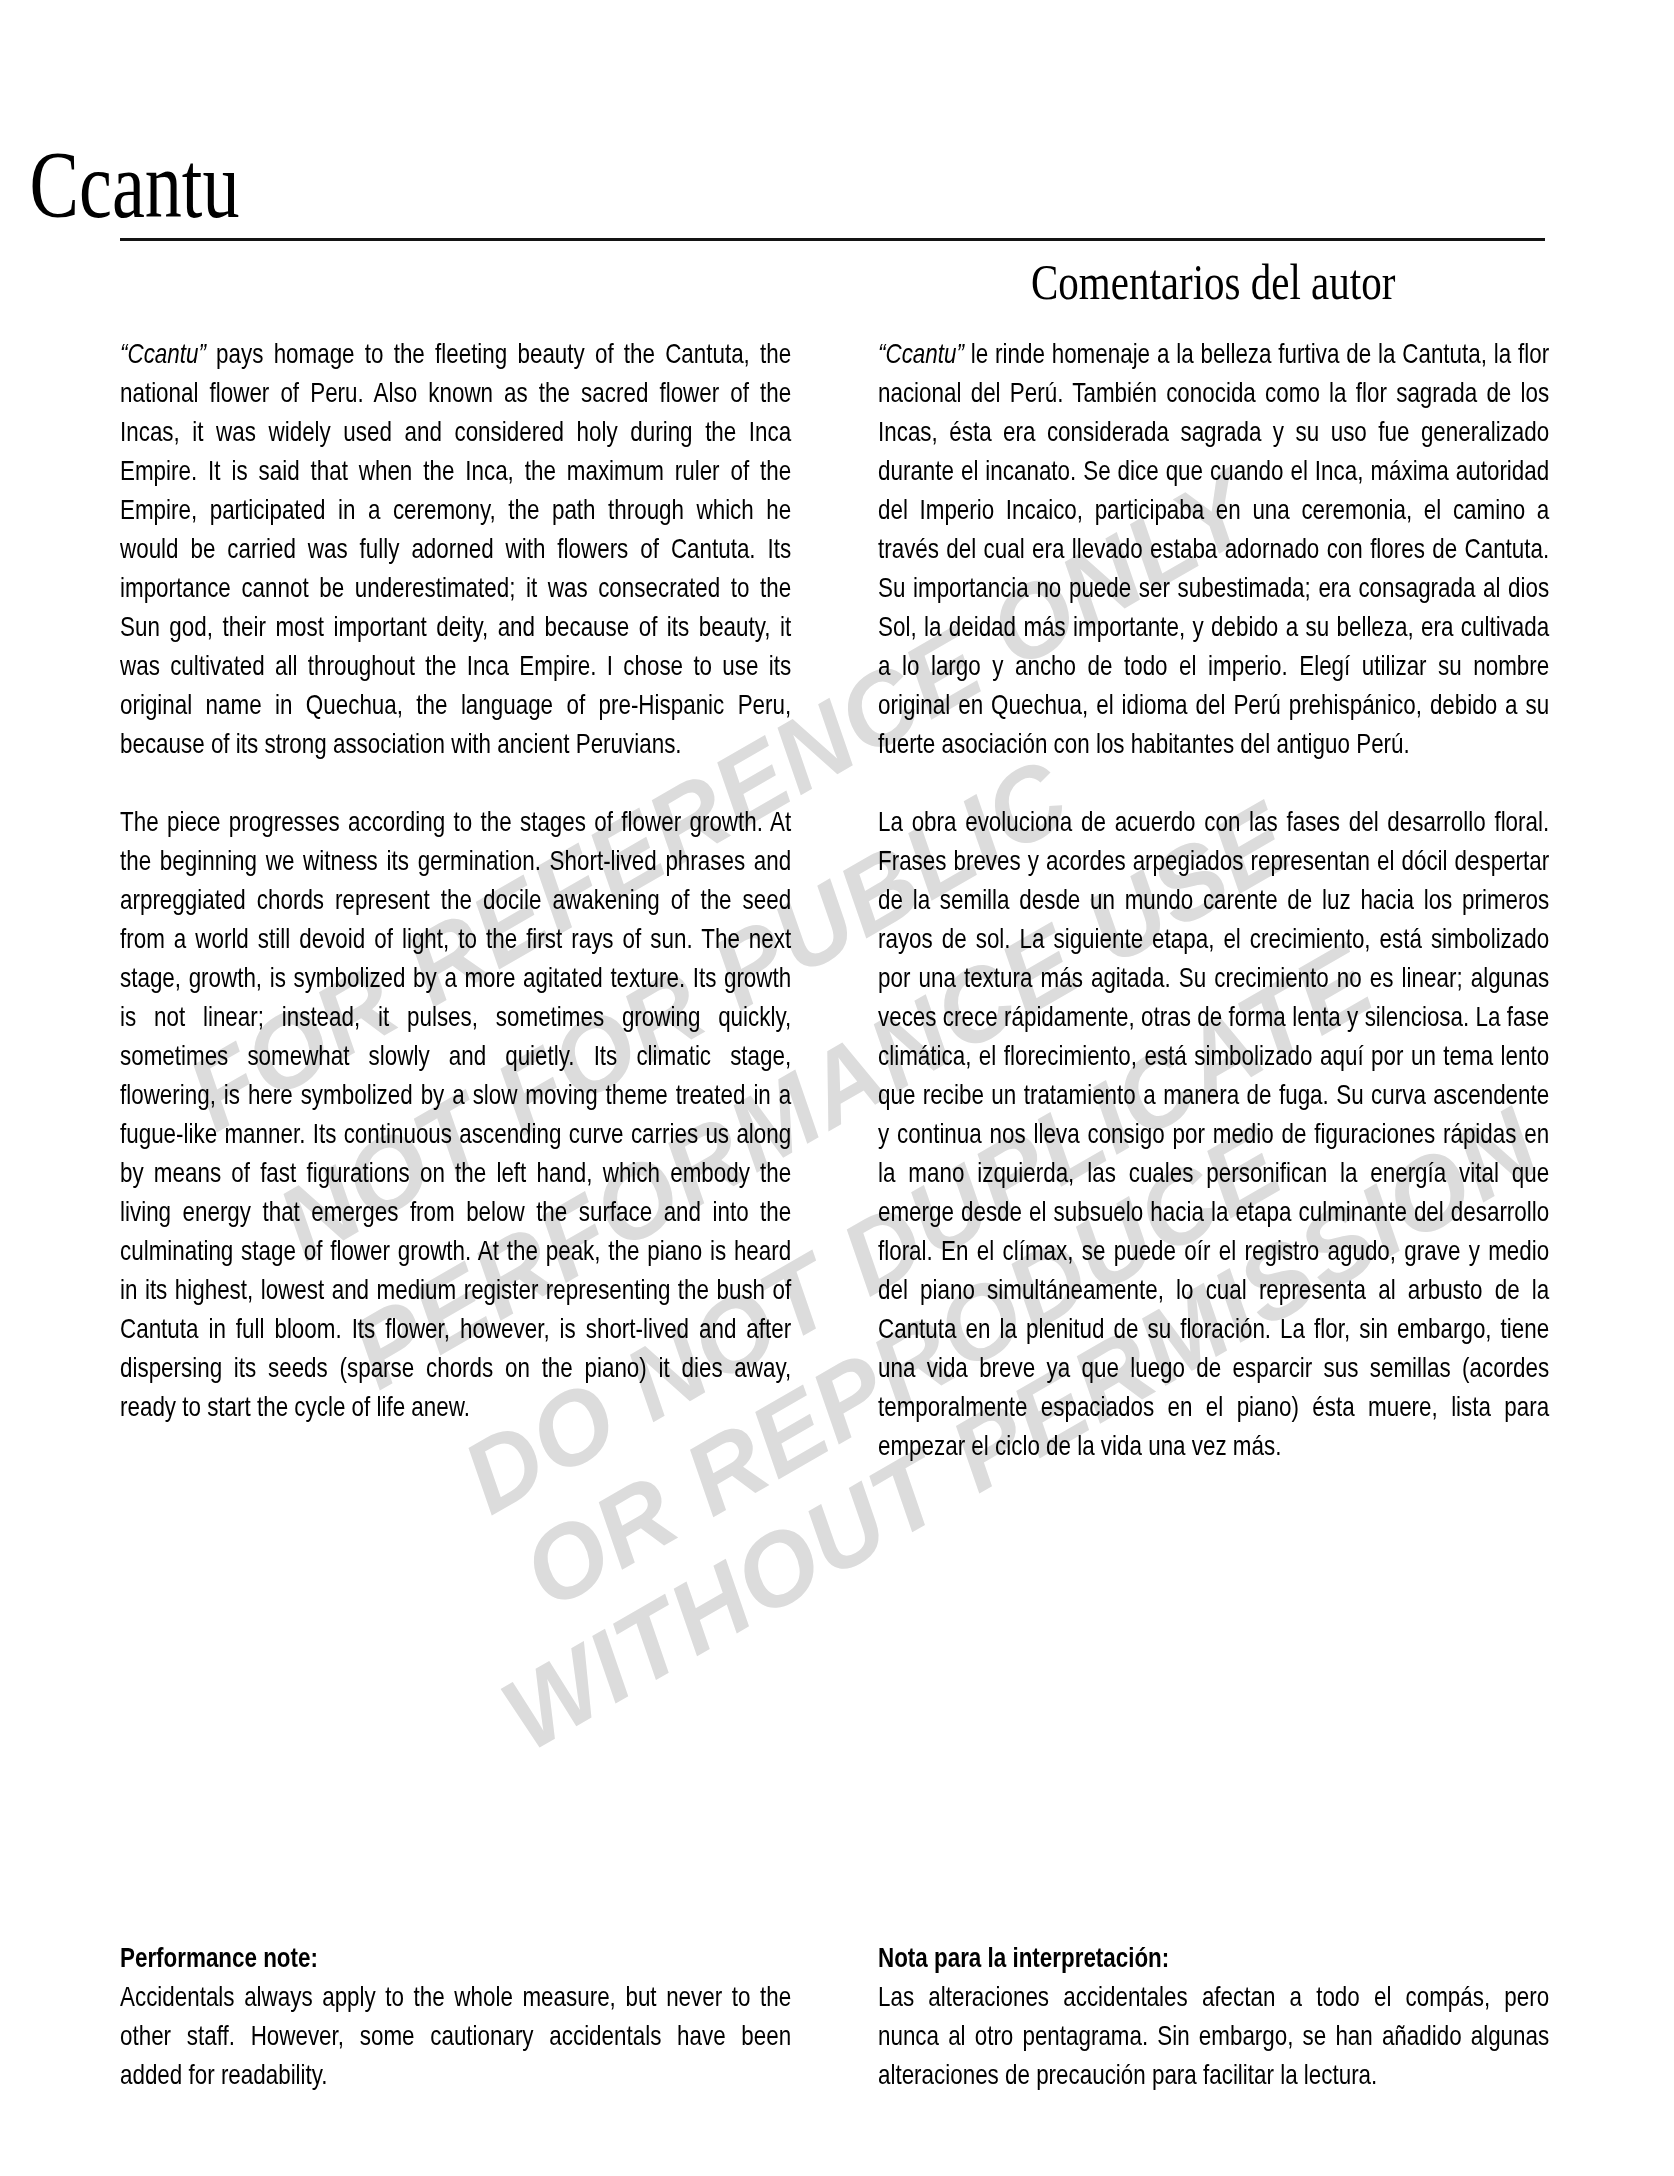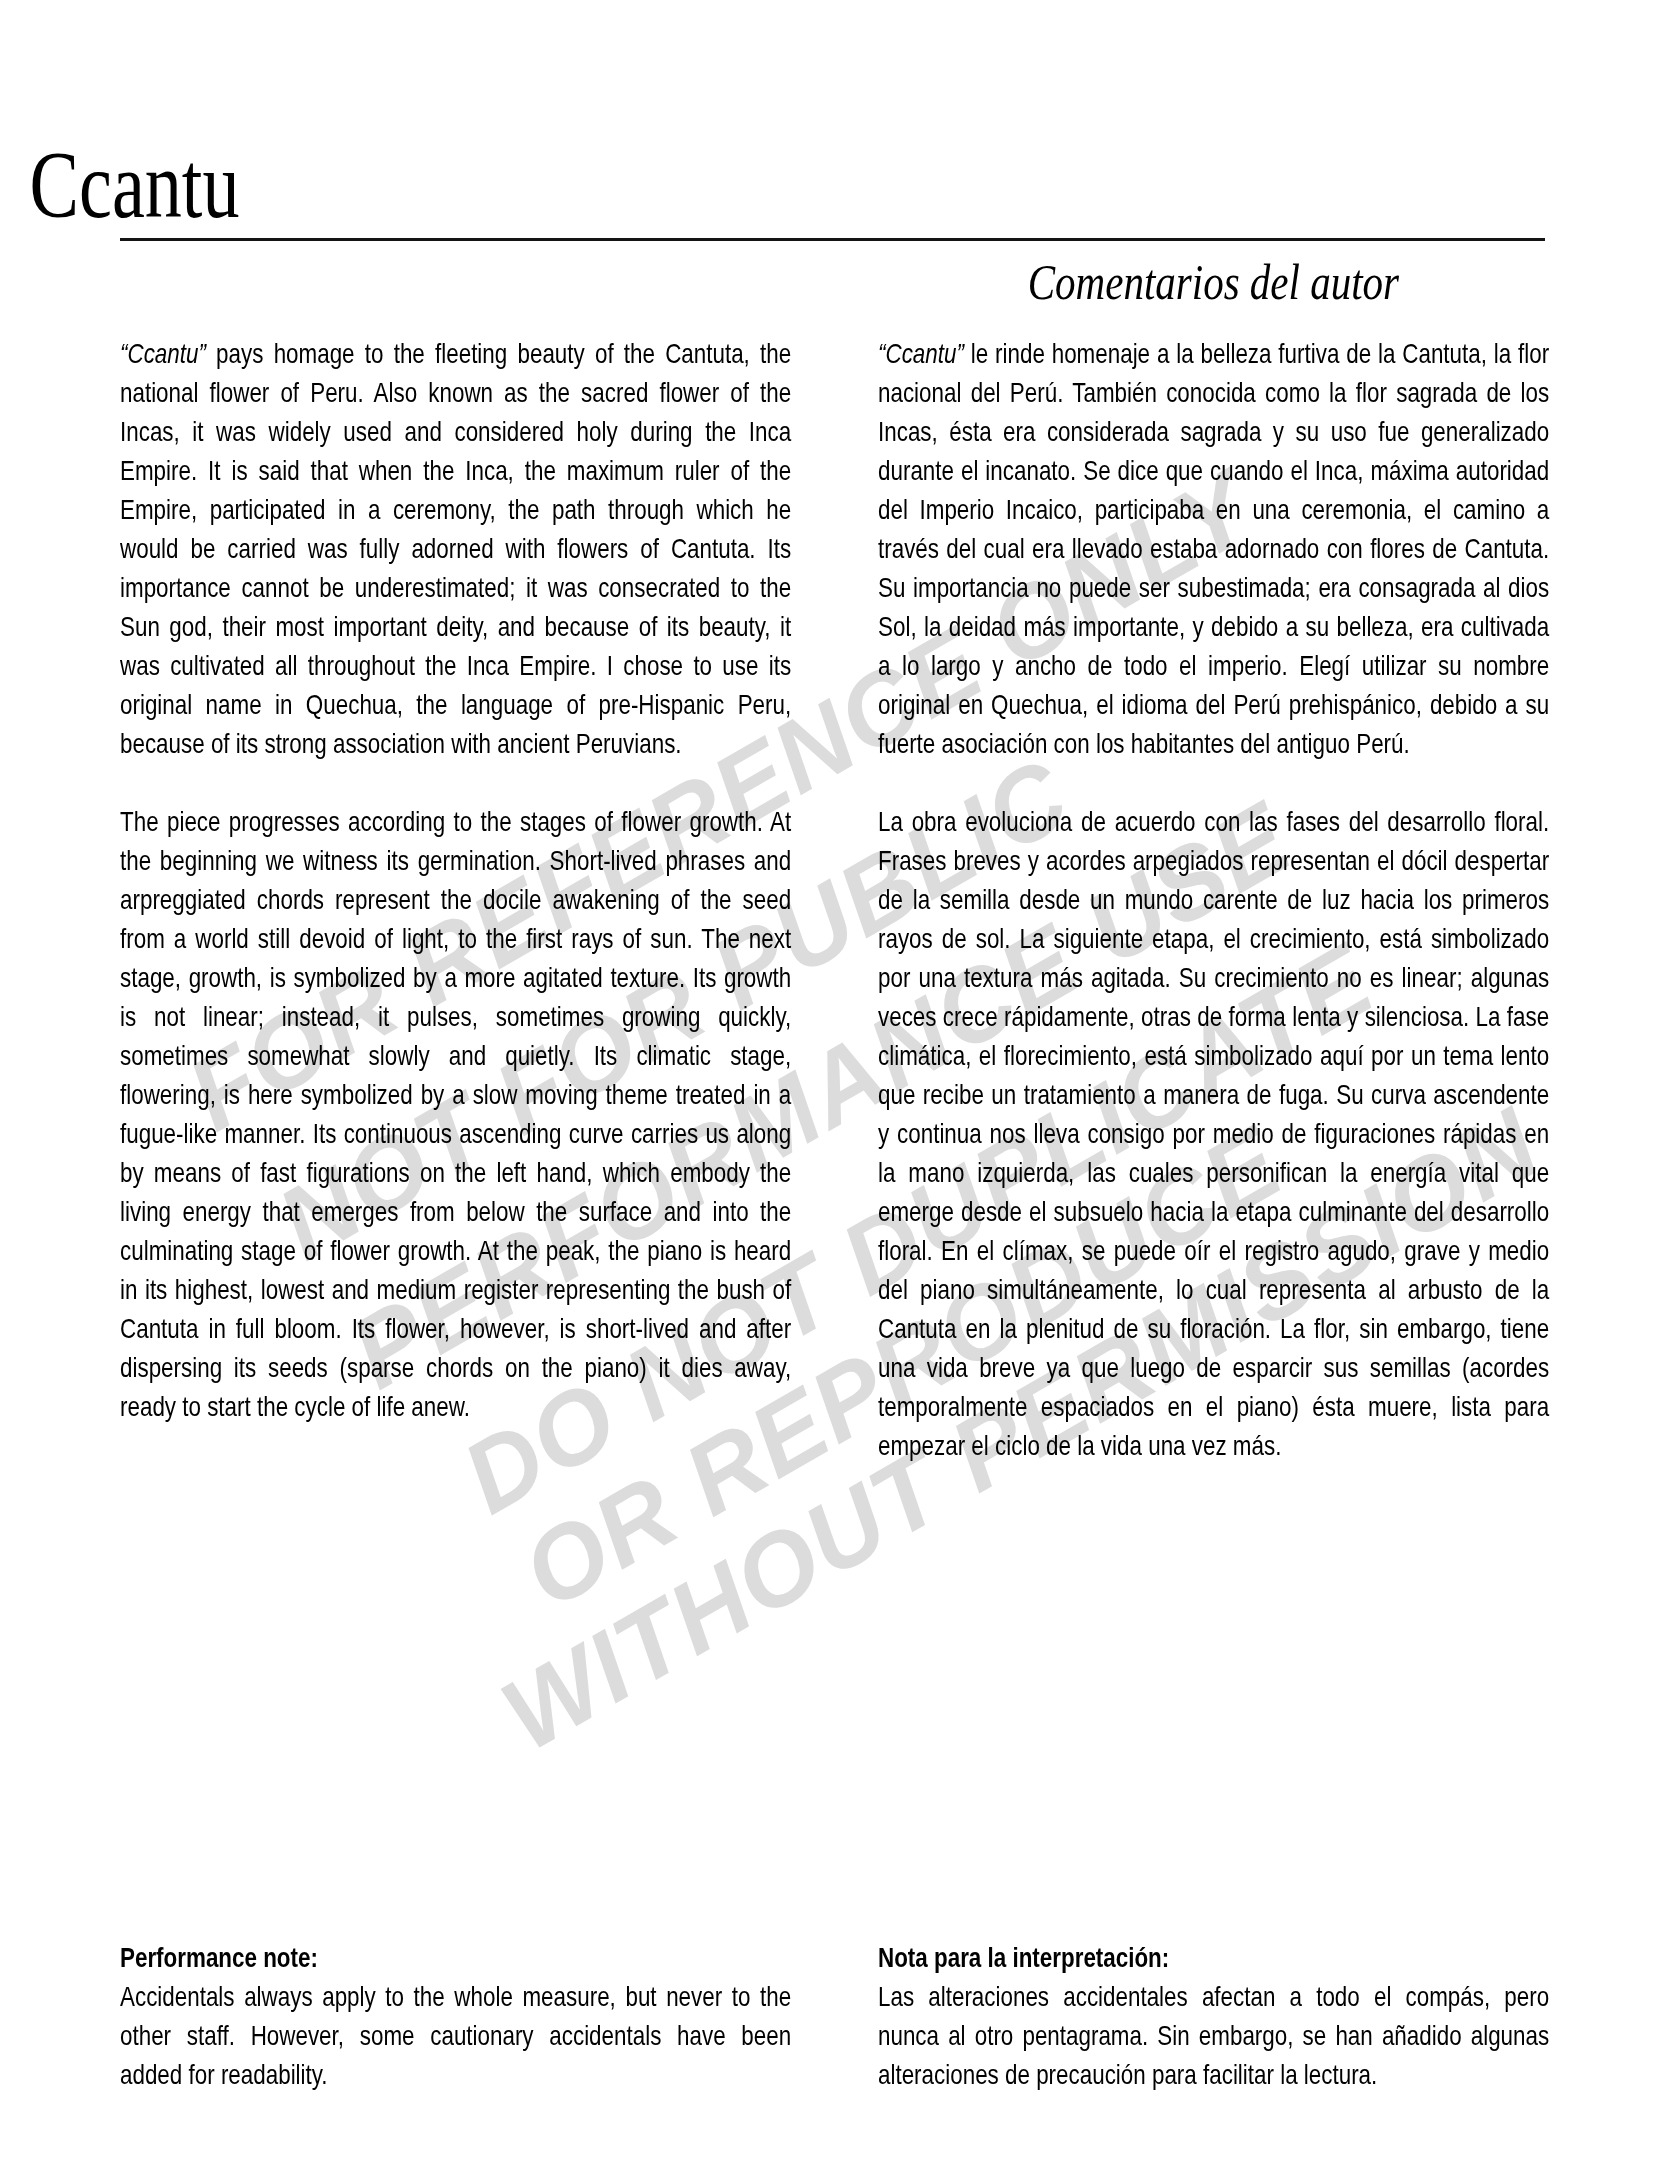--- a/index.html
+++ b/index.html
@@ -69,21 +69,21 @@
     display: inline-block;
     font-family: "Liberation Serif", serif;
     font-size: 50px;
     line-height: 1.1;
     font-weight: 400;
     transform: scaleX(0.82);
     transform-origin: center;
     white-space: nowrap;
   }
   .col-heading.en { left: 120px; }
-  .col-heading.es { left: 878px; font-style: italic; }
+  .col-heading.es { left: 878px; }
 
   .text-col {
     position: absolute;
     top: 334px;
     width: 839px;                 
     transform: scaleX(0.8);
     transform-origin: 0 0;
     font-size: 28px;
     line-height: 39px;
     text-align: justify;

